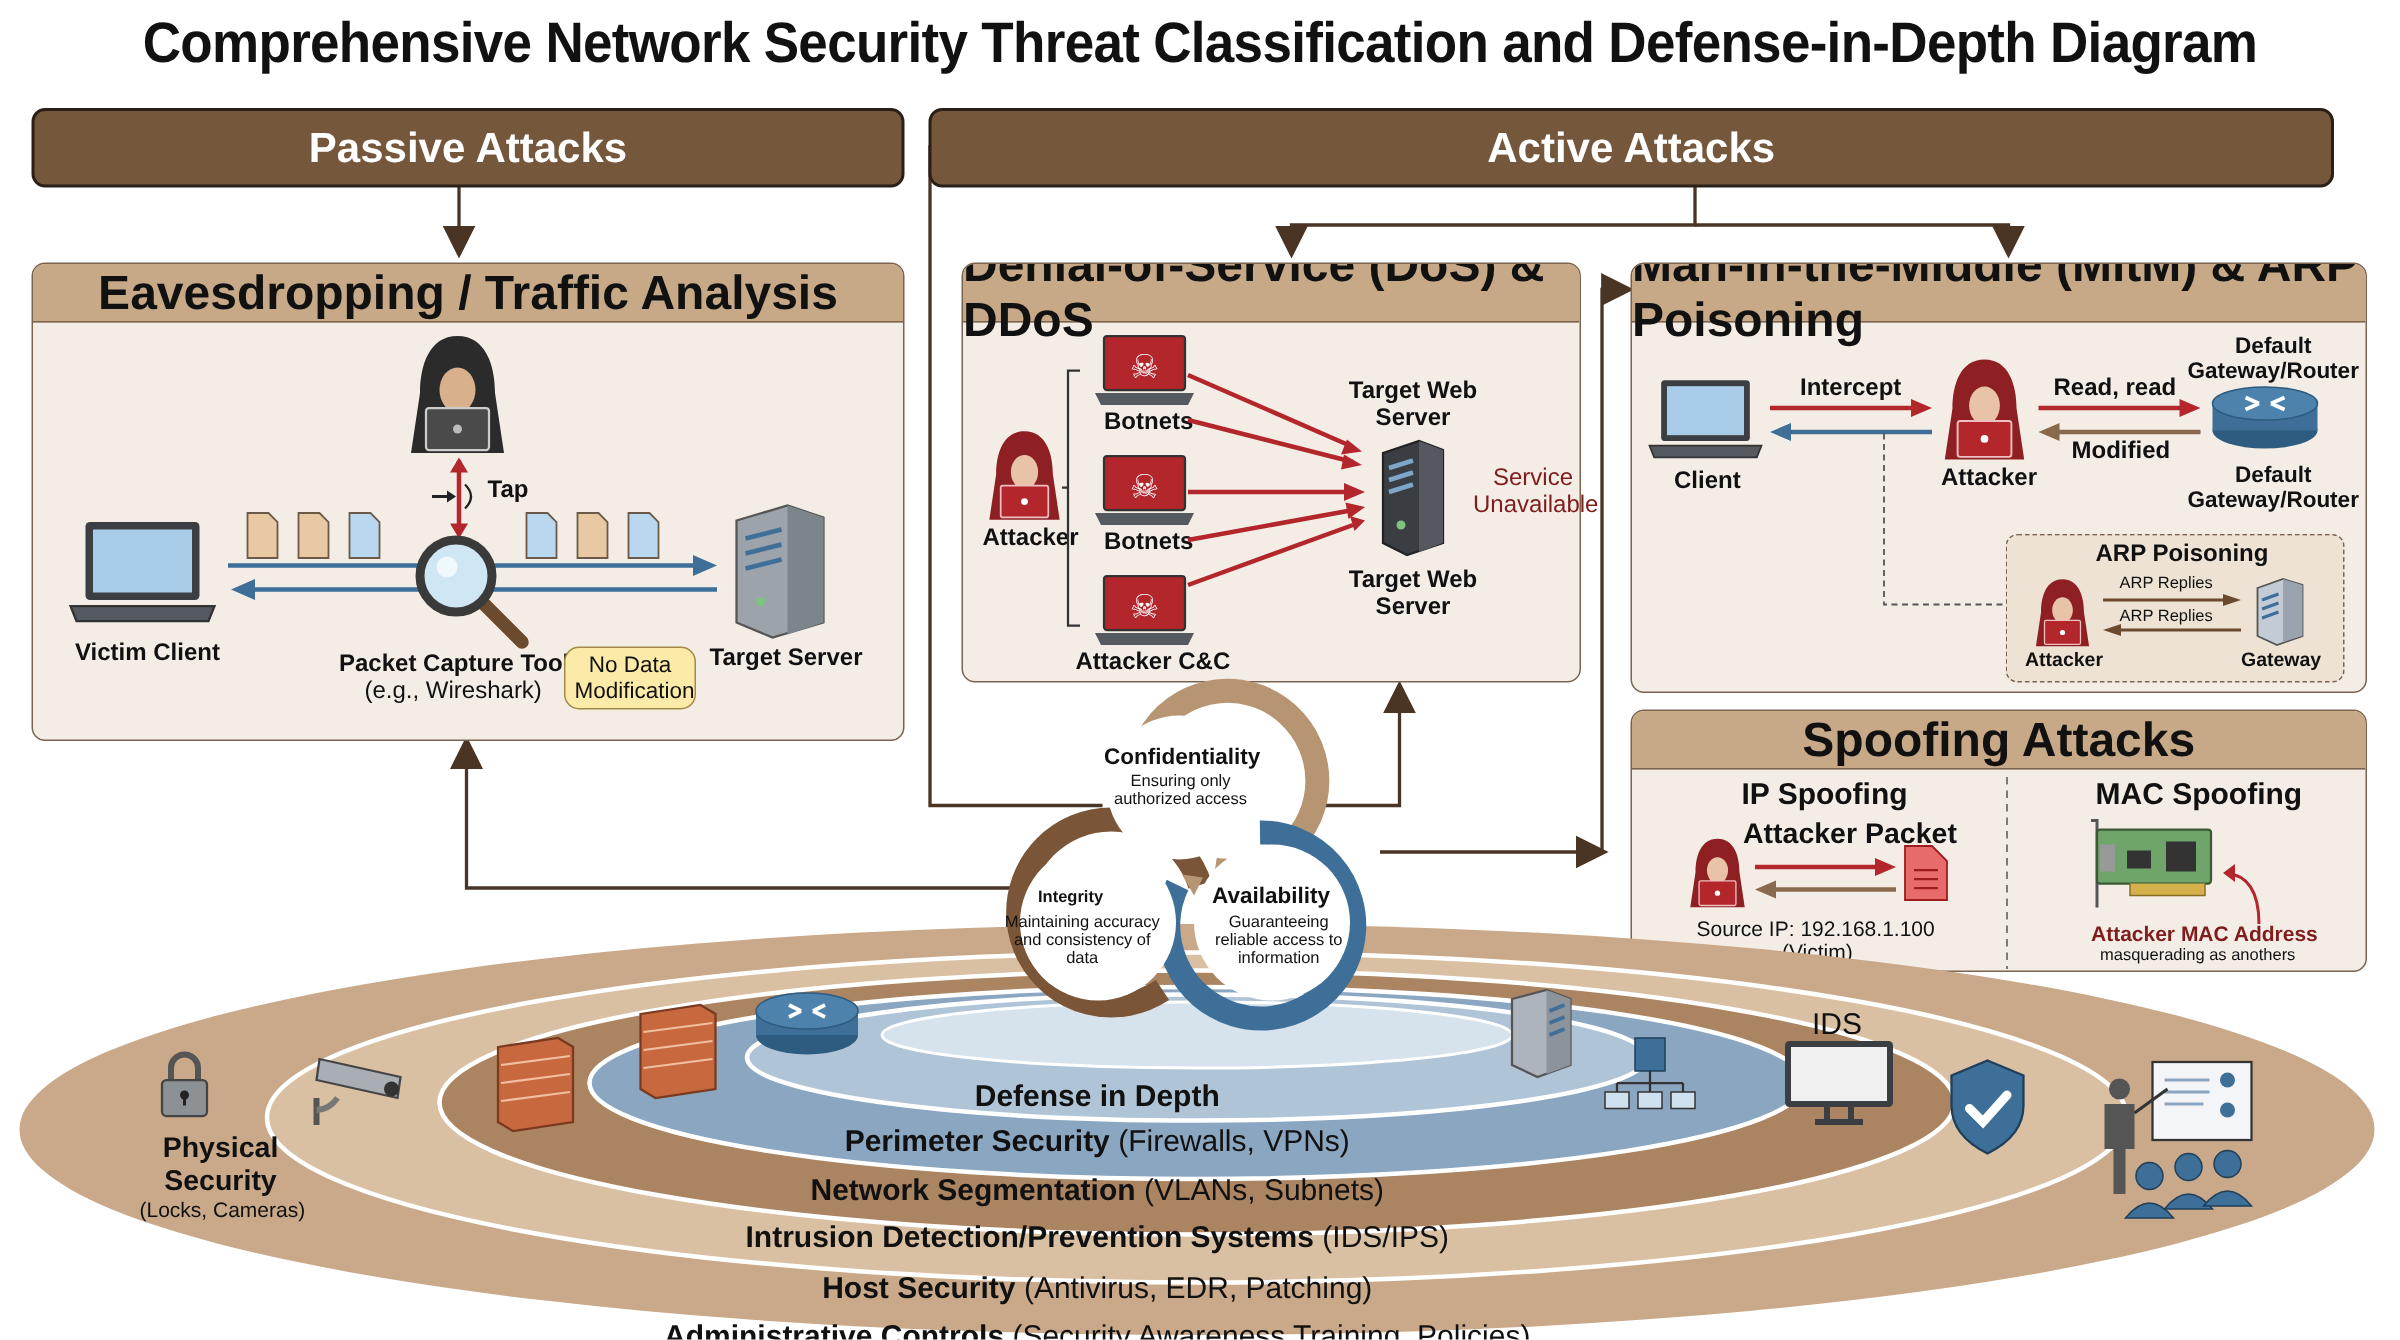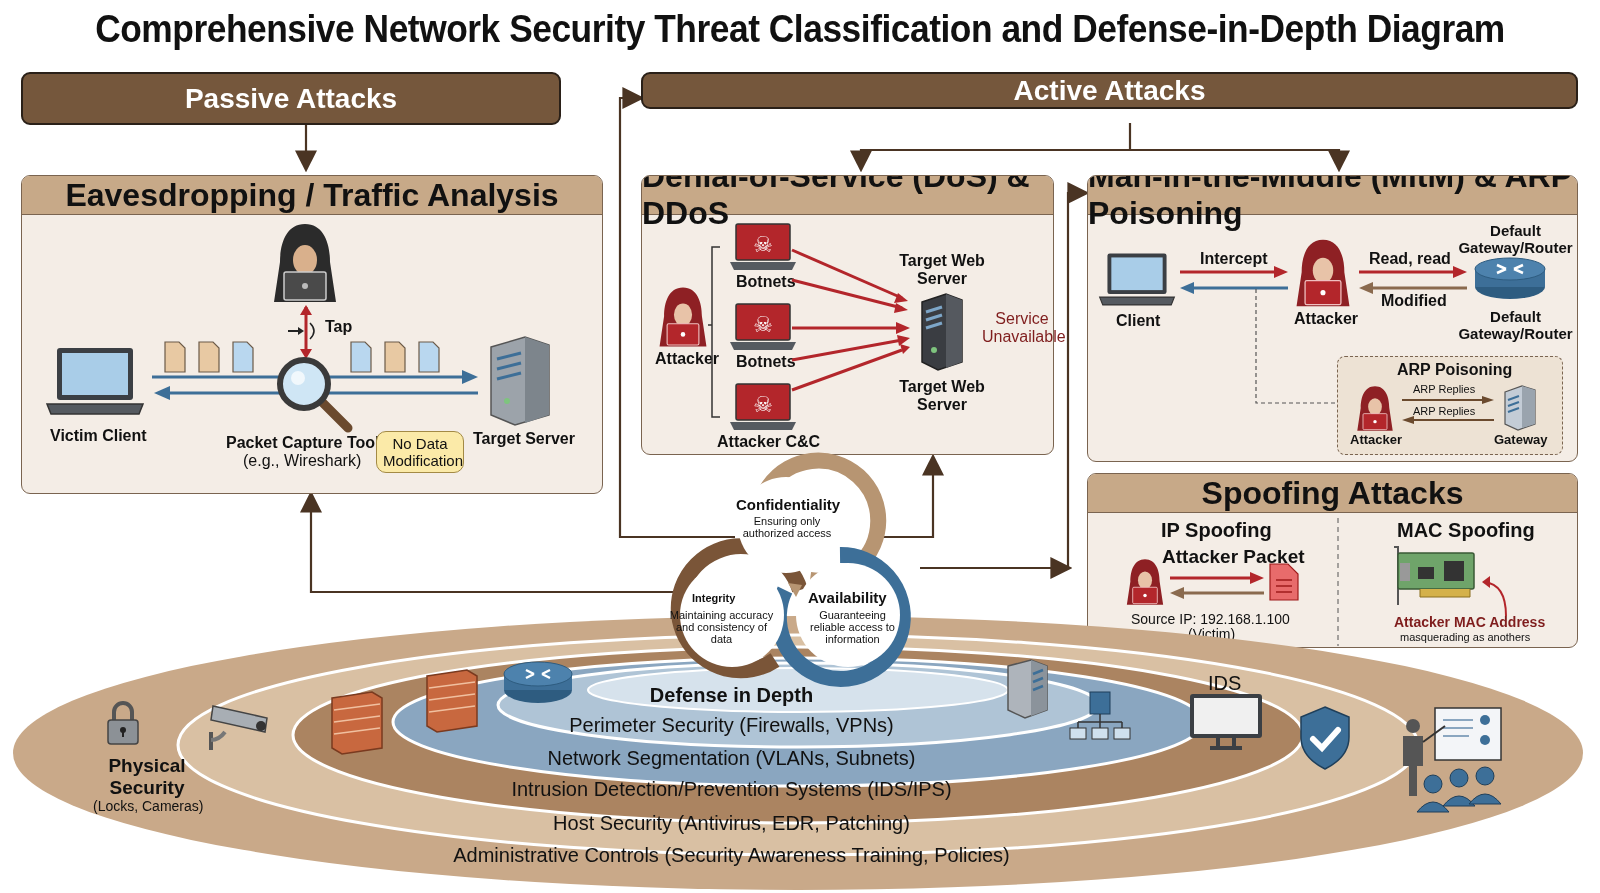--- a/index.html
+++ b/index.html
@@ -10,22 +10,22 @@
   .panel{background:#f4ede6;border:1.5px solid #7a6450;border-radius:9px;box-sizing:border-box;overflow:hidden;}
   .panel-head{background:#c7a988;border-bottom:1.5px solid #7a6450;height:38px;display:flex;align-items:center;justify-content:center;font-weight:bold;font-size:32px;}
   .lbl{position:absolute;font-weight:bold;font-size:16px;text-align:center;line-height:18px;white-space:nowrap;}
   .lbl.n{font-weight:normal;}
   .sm{font-size:13px;line-height:14px;}
   .xs{font-size:11px;line-height:12px;}
   .red{color:#7f1d1d;}
   svg{position:absolute;overflow:visible;}
   .note{background:#fbeaa8;border:1.5px solid #a38a45;border-radius:10px;font-size:15px;line-height:17px;text-align:center;padding:3px 6px;}
   .arp-box{border:1.5px dashed #7a6450;border-radius:8px;background:#ede2d4;}
-  .layer-text{position:absolute;left:0;width:1463px;text-align:center;font-size:20px;white-space:nowrap;}
-  .layer-text b{font-weight:normal;}
+  .layer-text{position:absolute;left:0;width:1463px;text-align:center;font-size:20px;white-space:nowrap;margin-top:36px;}
+  .layer-text b{font-weight:bold;}
 </style>
 </head>
 <body>
 
 <div class="abs title">Comprehensive Network Security Threat Classification and Defense-in-Depth Diagram</div>
 
 <svg width="1600" height="893" style="left:0;top:0;">
   <defs>
     <marker id="ah" markerWidth="10" markerHeight="10" refX="8" refY="5" orient="auto">
         <path d="M0,0 L10,5 L0,10 z" fill="#4a3423"></path>
@@ -36,22 +36,22 @@
     <path d="M1130,123 L1130,150 L861,150 L861,168" marker-end="url(#ah)"></path>
     <path d="M1130,150 L1339,150 L1339,168" marker-end="url(#ah)"></path>
     <path d="M700,592 L311,592 L311,495" marker-end="url(#ah)"></path>
     <path d="M735,537 L620,537 L620,98 L640,98" marker-end="url(#ah)"></path>
     <path d="M870,537 L933,537 L933,458" marker-end="url(#ah)"></path>
     <path d="M920,568 L1068,568" marker-end="url(#ah)"></path>
     <path d="M1068,568 L1068,193 L1085,193" marker-end="url(#ah)"></path>
   </g>
 </svg>
 
-<div class="abs cat-bar" style="left:21px;top:72px;width:540px;height:53px;">Passive Attacks</div>
-<div class="abs cat-bar" style="left:641px;top:72px;width:937px;height:37px;">Active Attacks</div>
+<div class="abs cat-bar" style="left:21px;top:72px;width:582px;height:53px;">Passive Attacks</div>
+<div class="abs cat-bar" style="left:619px;top:72px;width:937px;height:53px;">Active Attacks</div>
 
 <div class="abs panel" style="left:21px;top:175px;width:582px;height:319px;">
   <div class="panel-head">Eavesdropping / Traffic Analysis</div>
 </div>
 
 <svg style="left:270px;top:222px;" width="70" height="82" viewBox="0 0 70 82">
   <path d="M35,2 C16,2 10,22 10,40 L4,80 L66,80 L60,40 C60,22 54,2 35,2z" fill="#2b2b2b"></path>
   <ellipse cx="35" cy="38" rx="12" ry="15" fill="#d9b08c"></ellipse>
   <rect x="14" y="50" width="42" height="28" rx="2" fill="#4a4a4a" stroke="#ccc" stroke-width="1.5"></rect>
   <circle cx="35" cy="64" r="3" fill="#bbb"></circle>

